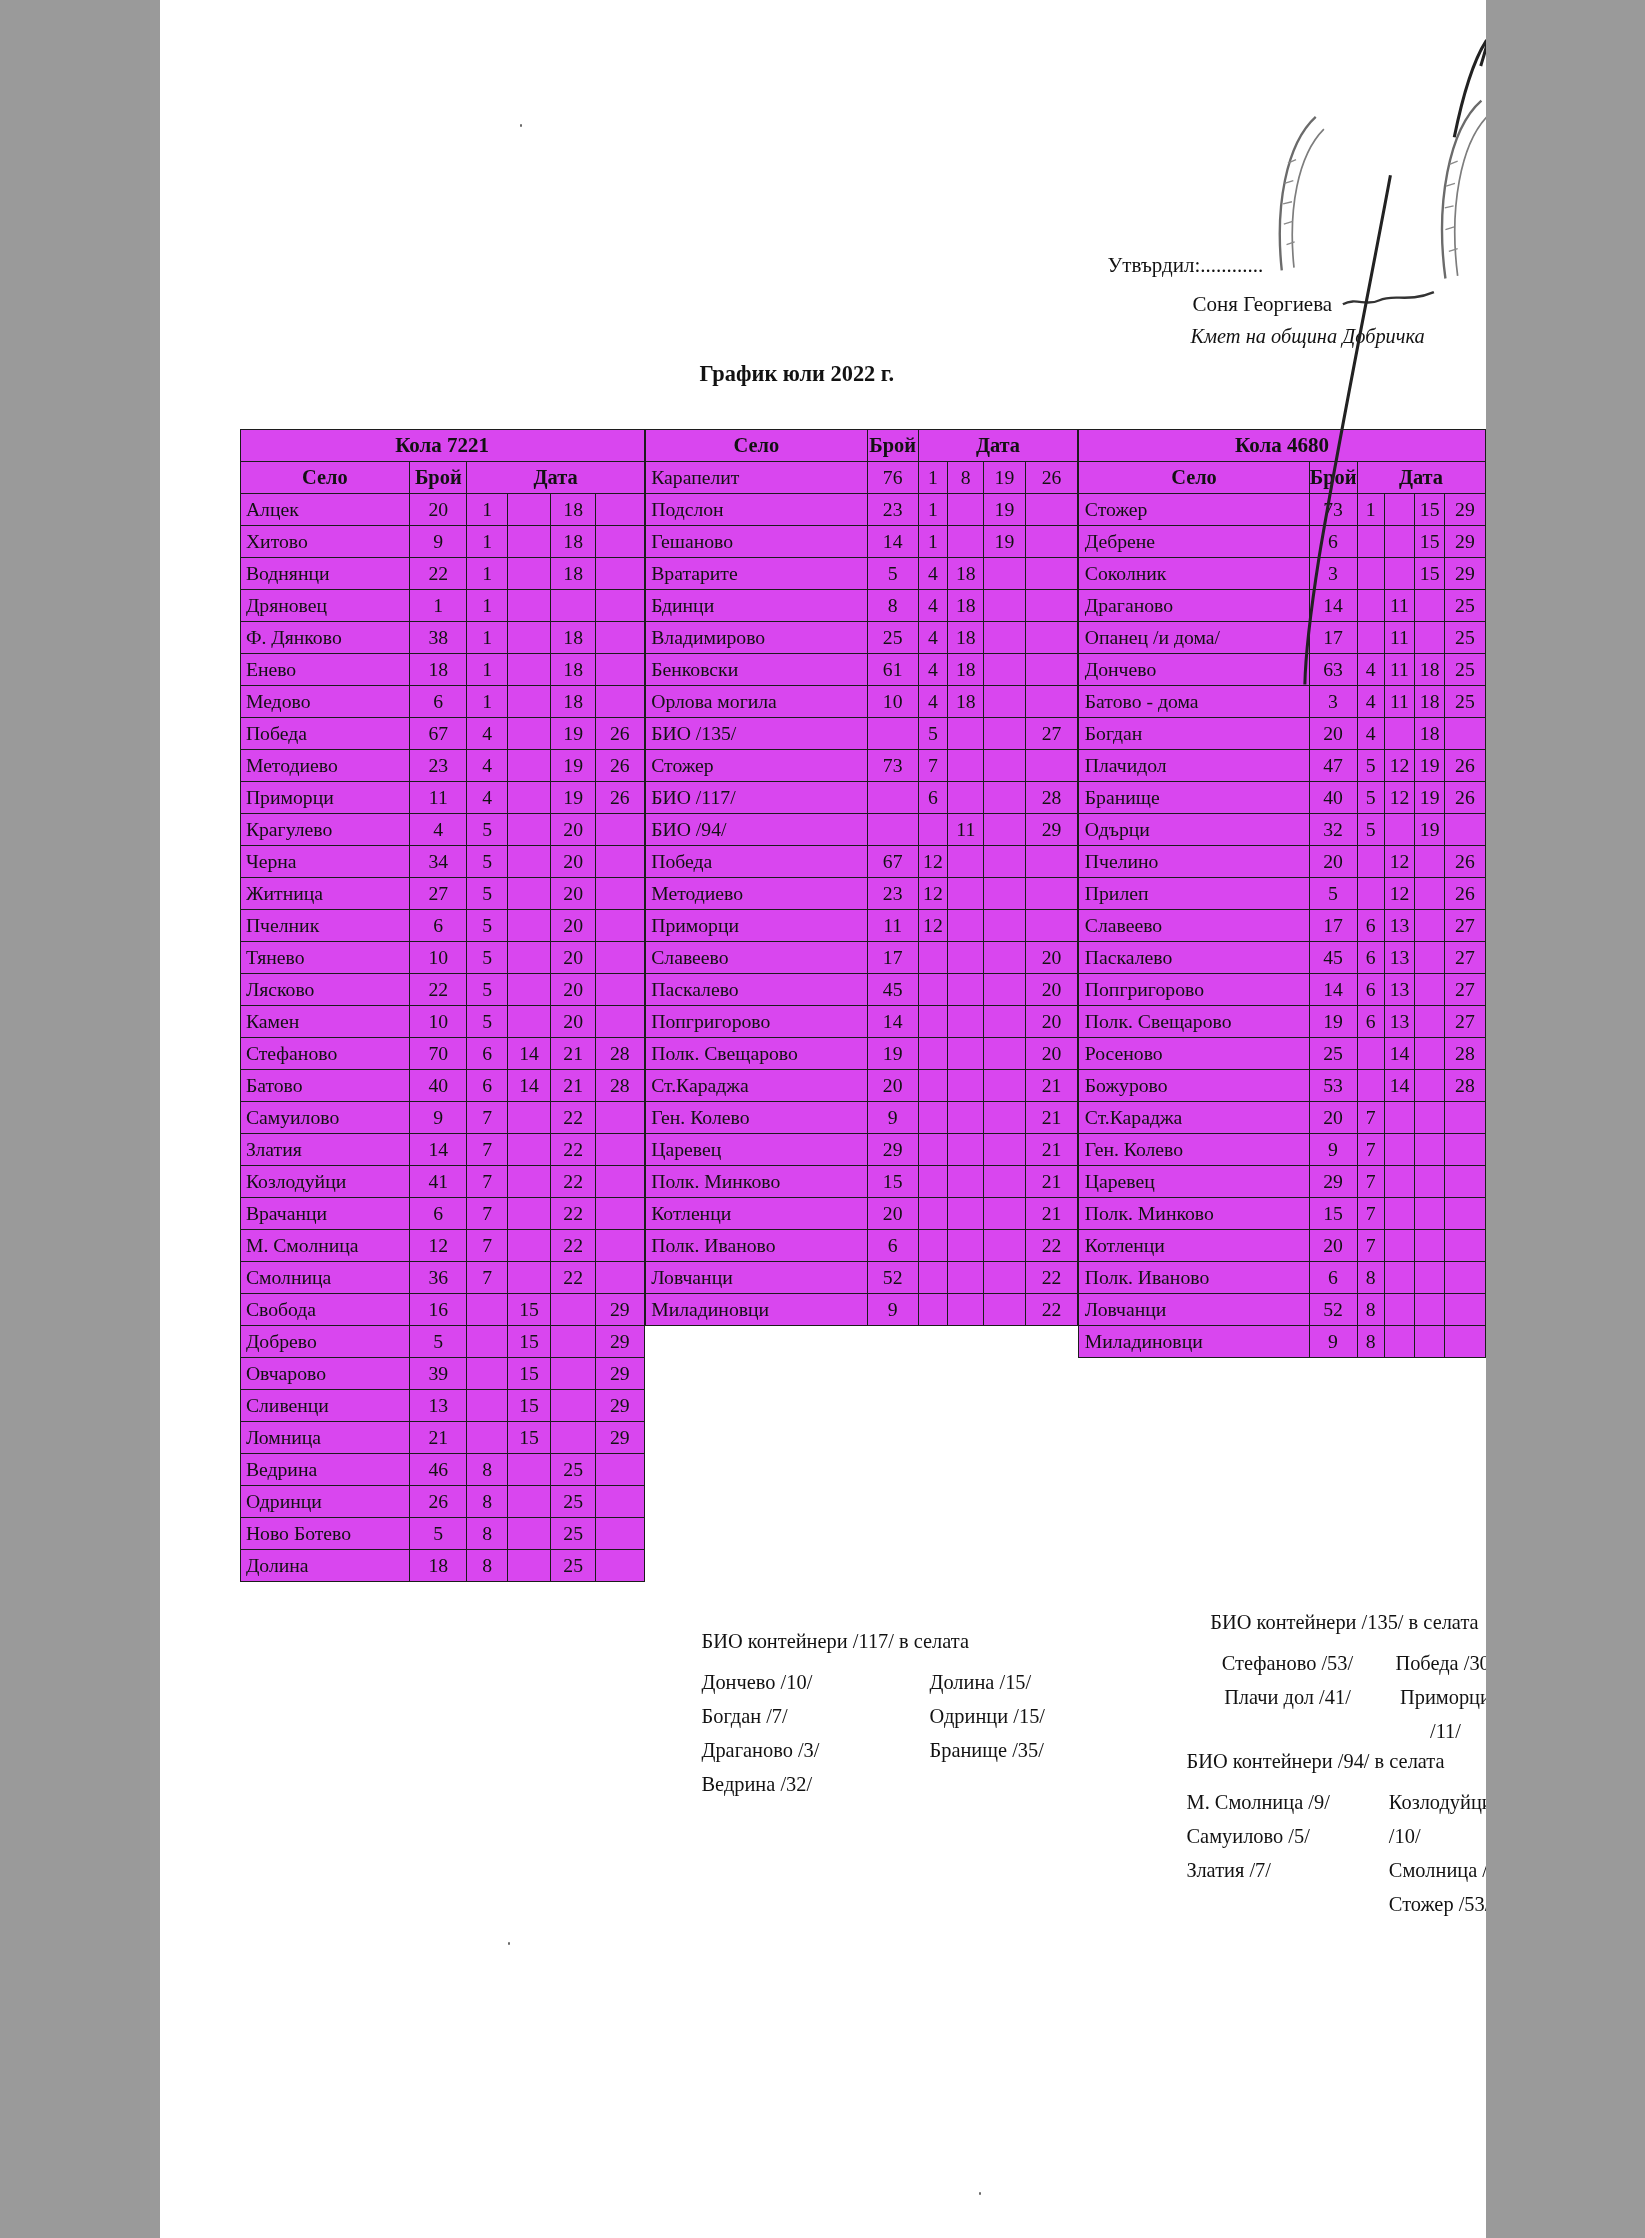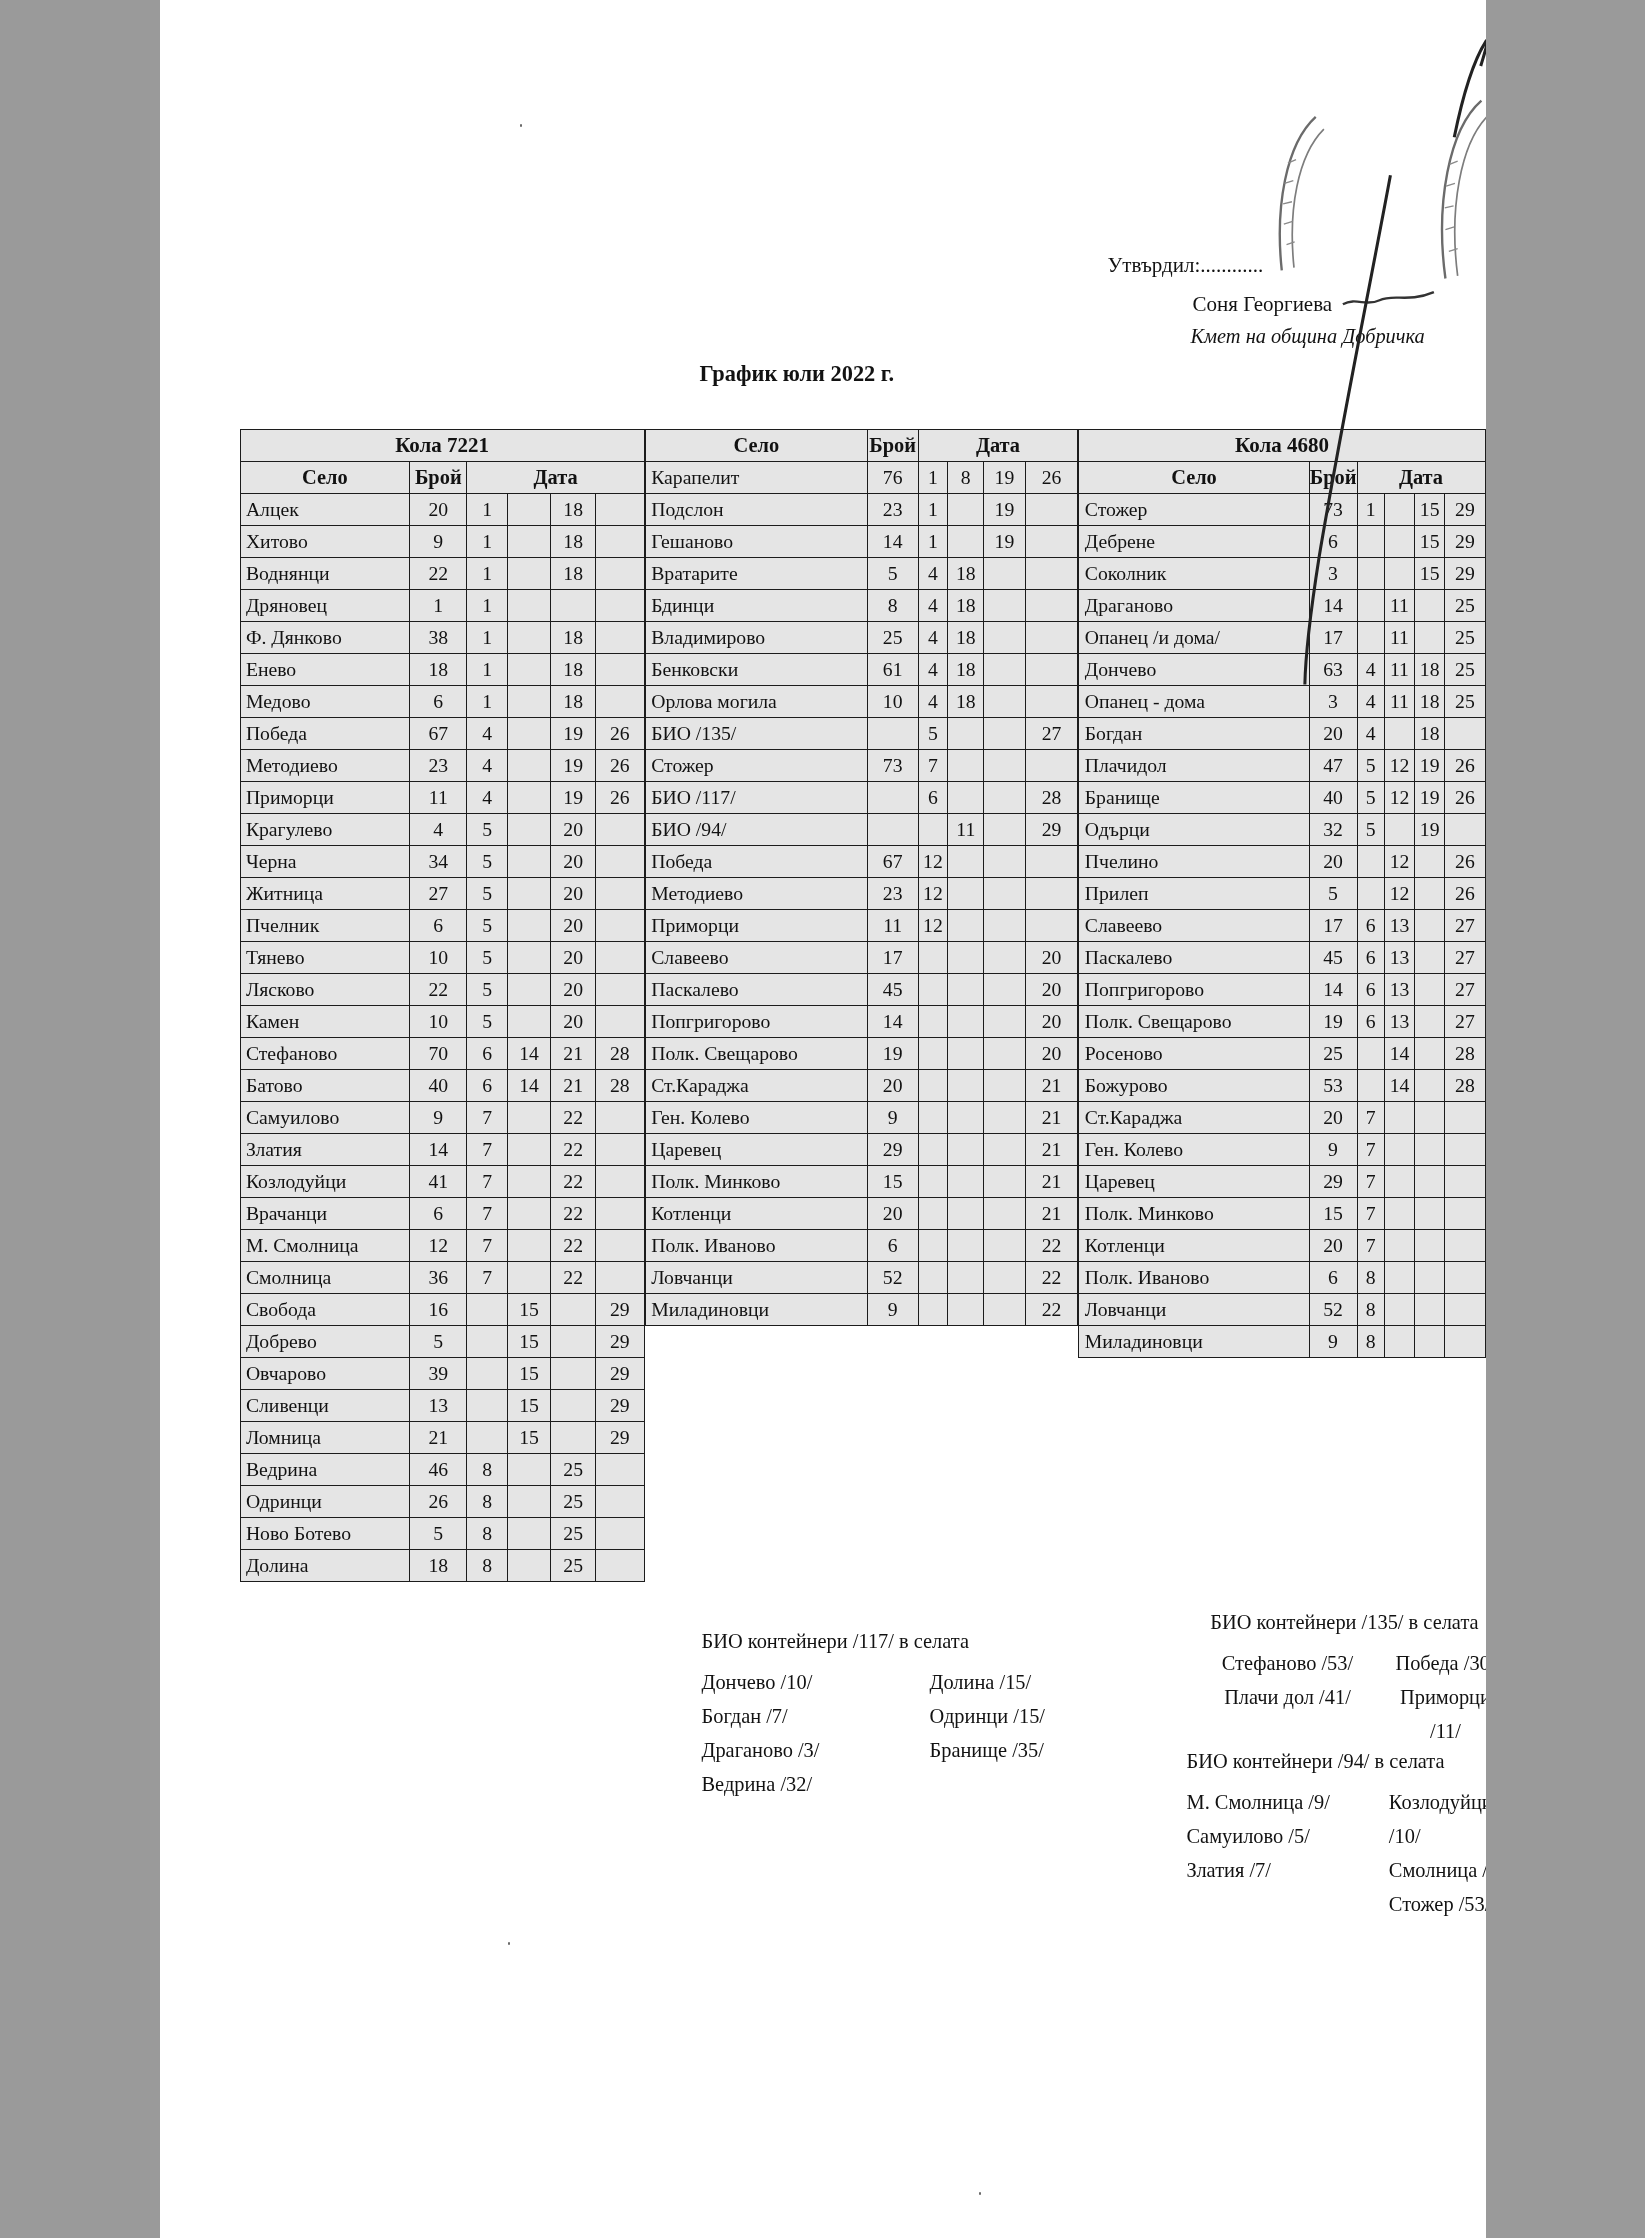--- a/index.html
+++ b/index.html
@@ -18,21 +18,21 @@
   
   .approval-label { position: absolute; left: 948px; top: 253px; font-size: 21px; }
   .approval-name  { position: absolute; left: 1033px; top: 292px; font-size: 21px; }
   .approval-role  { position: absolute; left: 1031px; top: 325px; font-size: 20.4px; font-style: italic; }
 
   
   .doc-title { position: absolute; left: 540px; top: 361px; font-size: 22.4px; font-weight: bold; }
 
   
   .tables-row { position: absolute; left: 80px; top: 429px; display: flex; align-items: flex-start; }
-  table.sched { border-collapse: collapse; table-layout: fixed; background: #e5e5e5; }
+  table.sched { border-collapse: collapse; table-layout: fixed; background: #d946ef; }
   table.sched th, table.sched td {
     border: 1.4px solid #1c1c1c;
     height: 32px;
     padding: 0;
     overflow: hidden;
     white-space: nowrap;
     font-size: 19.7px;
     line-height: 31px;
   }
   table.sched thead th { font-weight: bold; text-align: center; font-size: 20.4px; }
@@ -696,21 +696,21 @@
           </tr>
           <tr>
             <td class="village">Дончево</td>
             <td class="num">63</td>
             <td class="num">4</td>
             <td class="num">11</td>
             <td class="num">18</td>
             <td class="num">25</td>
           </tr>
           <tr>
-            <td class="village">Опанец - дома</td>
+            <td class="village">Батово - дома</td>
             <td class="num">3</td>
             <td class="num">4</td>
             <td class="num">11</td>
             <td class="num">18</td>
             <td class="num">25</td>
           </tr>
           <tr>
             <td class="village">Богдан</td>
             <td class="num">20</td>
             <td class="num">4</td>

